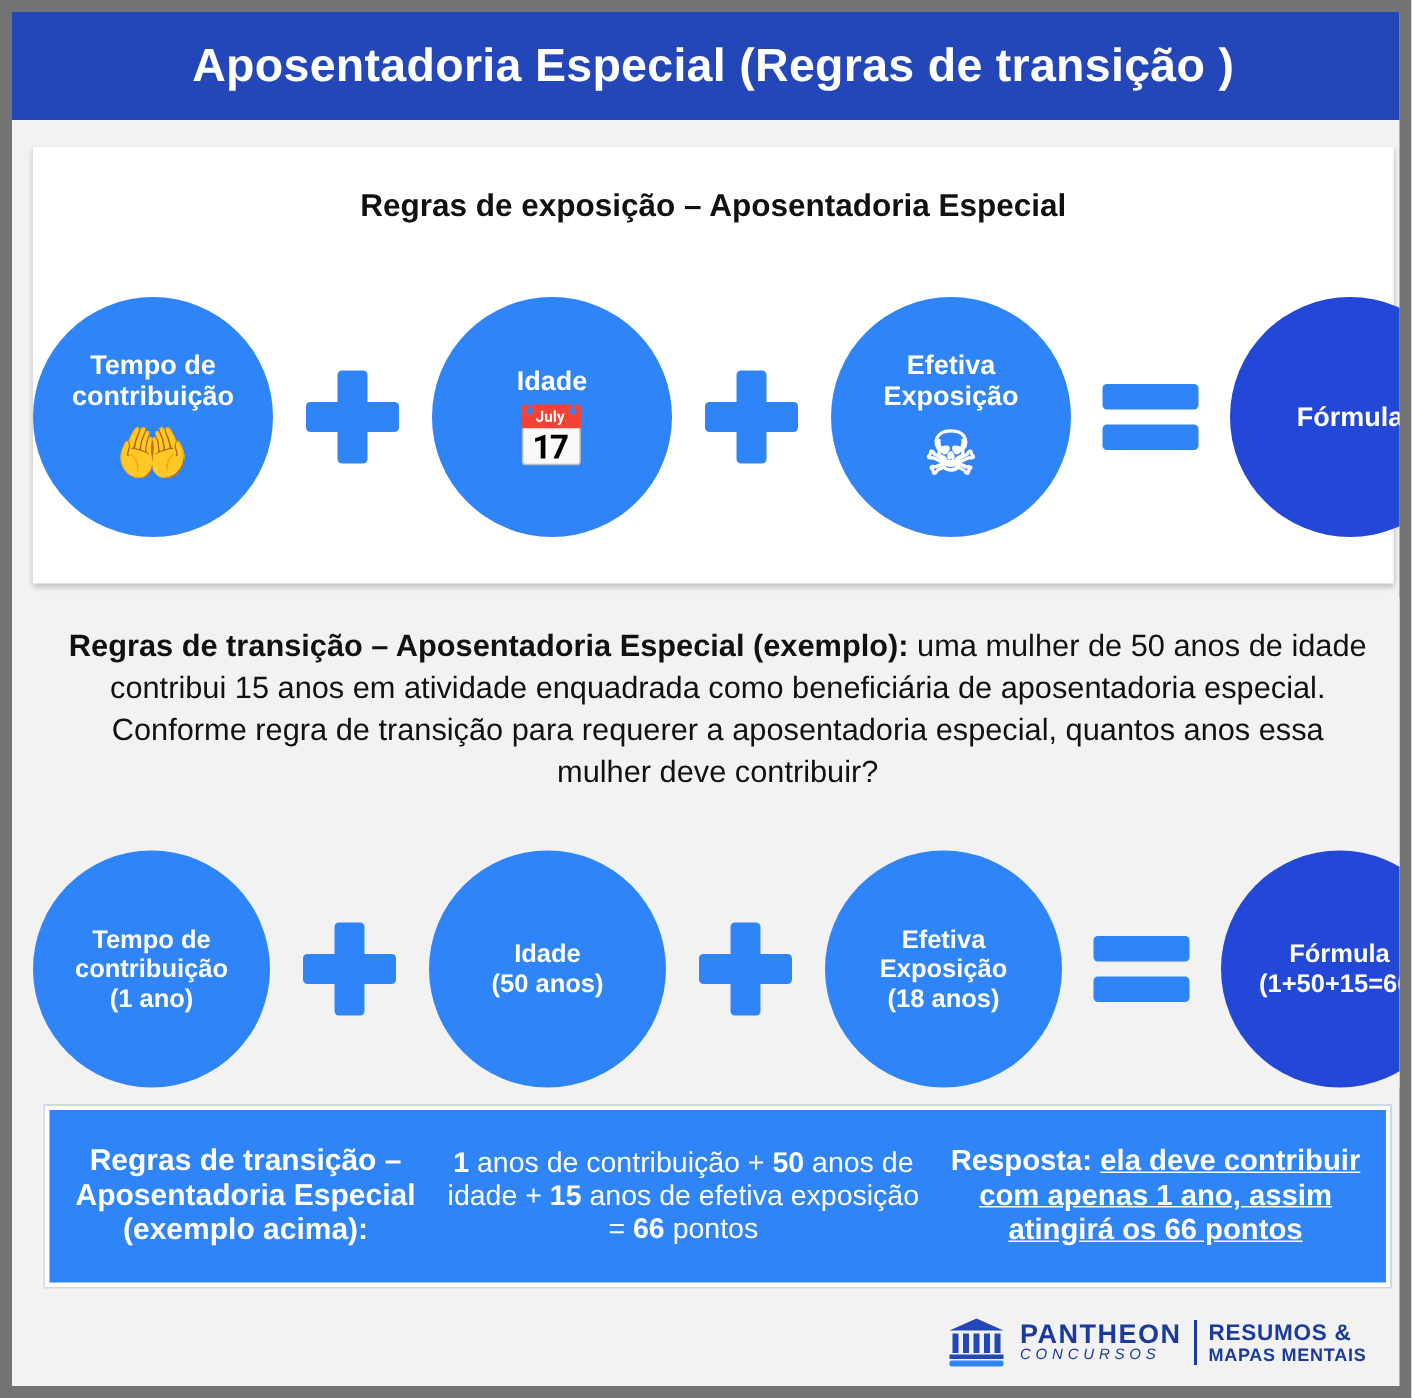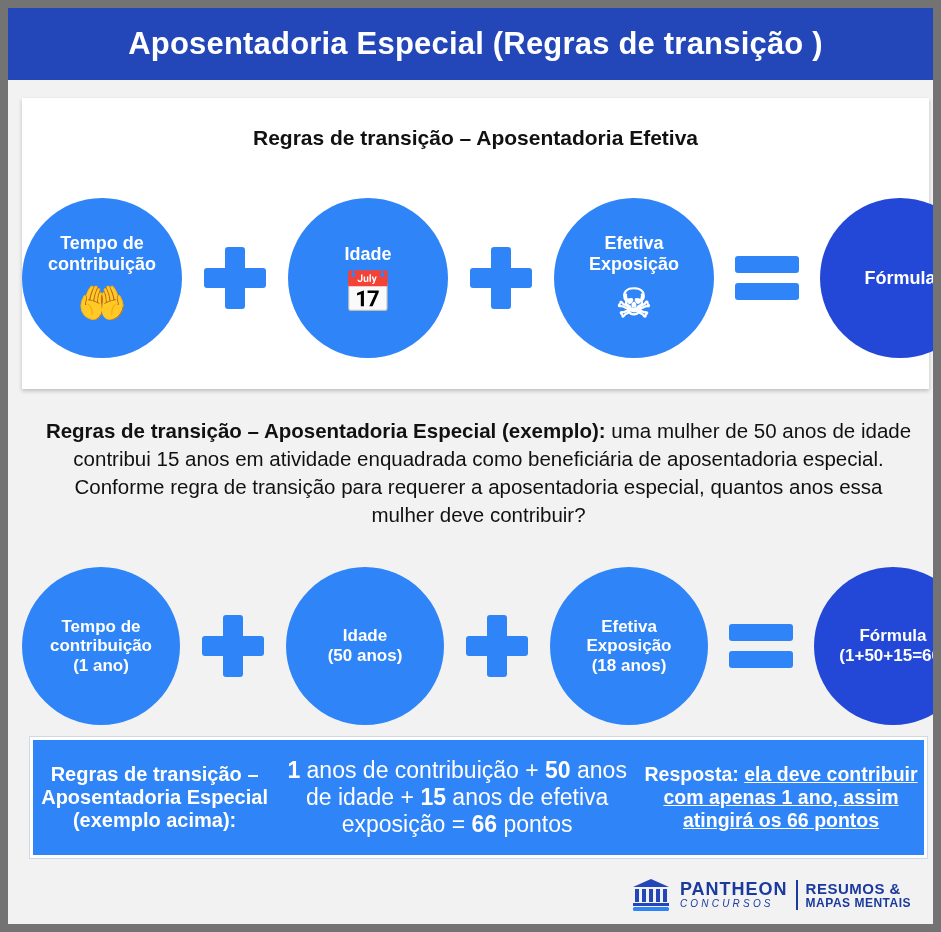--- a/index.html
+++ b/index.html
@@ -127,21 +127,21 @@
     outline: 1px solid #cfd8e3;
     color: #ffffff;
     display: flex;
     flex-direction: row;
     align-items: center;
     justify-content: center;
     gap: 4px;
     text-align: center;
   }
   #summary .l1 { font-size: 20px; font-weight: bold; }
-  #summary .l2 { font-size: 23px; }
+  #summary .l2 { font-size: 19px; }
   #summary .l2 b { font-weight: bold; }
   #summary .l3 { font-size: 19.5px; font-weight: bold; }
   #summary .l3 .u { text-decoration: underline; font-weight: bold; }
   
   #logo {
     position: absolute;
     right: 22px; bottom: 12px;
     display: flex; align-items: center; gap: 9px;
     color: #2347b8;
   }
@@ -158,21 +158,21 @@
 </head>
 <body>
 
 <div class="page">
 
   <div class="titlebar">
     <div class="title">Aposentadoria Especial (Regras de transição )</div>
   </div>
 
   <div class="panel" id="panel-top">
-    <div class="panel-heading">Regras de transição – Aposentadoria Efetiva</div>
+    <div class="panel-heading">Regras de exposição – Aposentadoria Especial</div>
 
     <div class="flow" id="flow-top">
       <div class="circle">
         <div class="lbl">Tempo de contribuição</div>
         <div class="gly">🤲</div>
       </div>
 
       <div class="op">
           <div class="plus"></div>
         </div>

